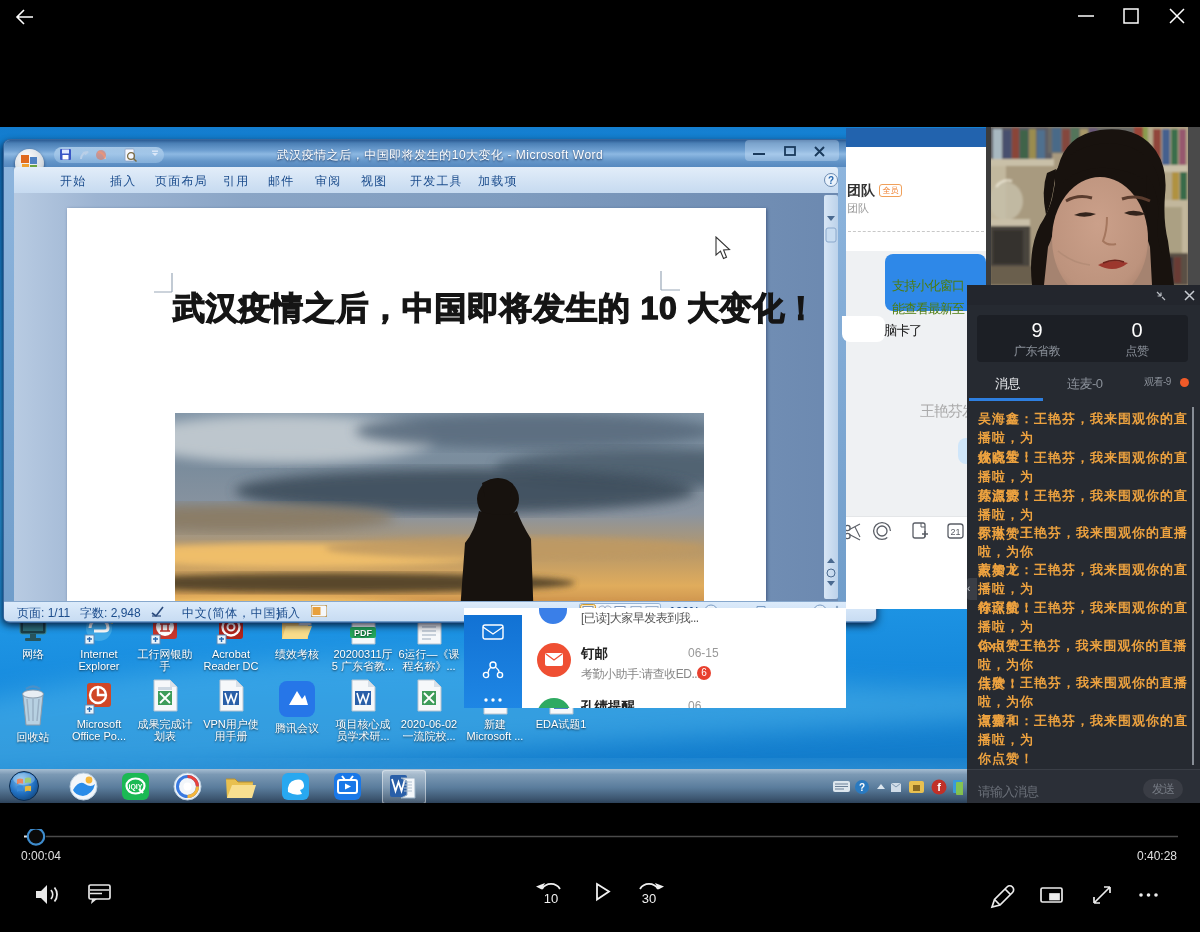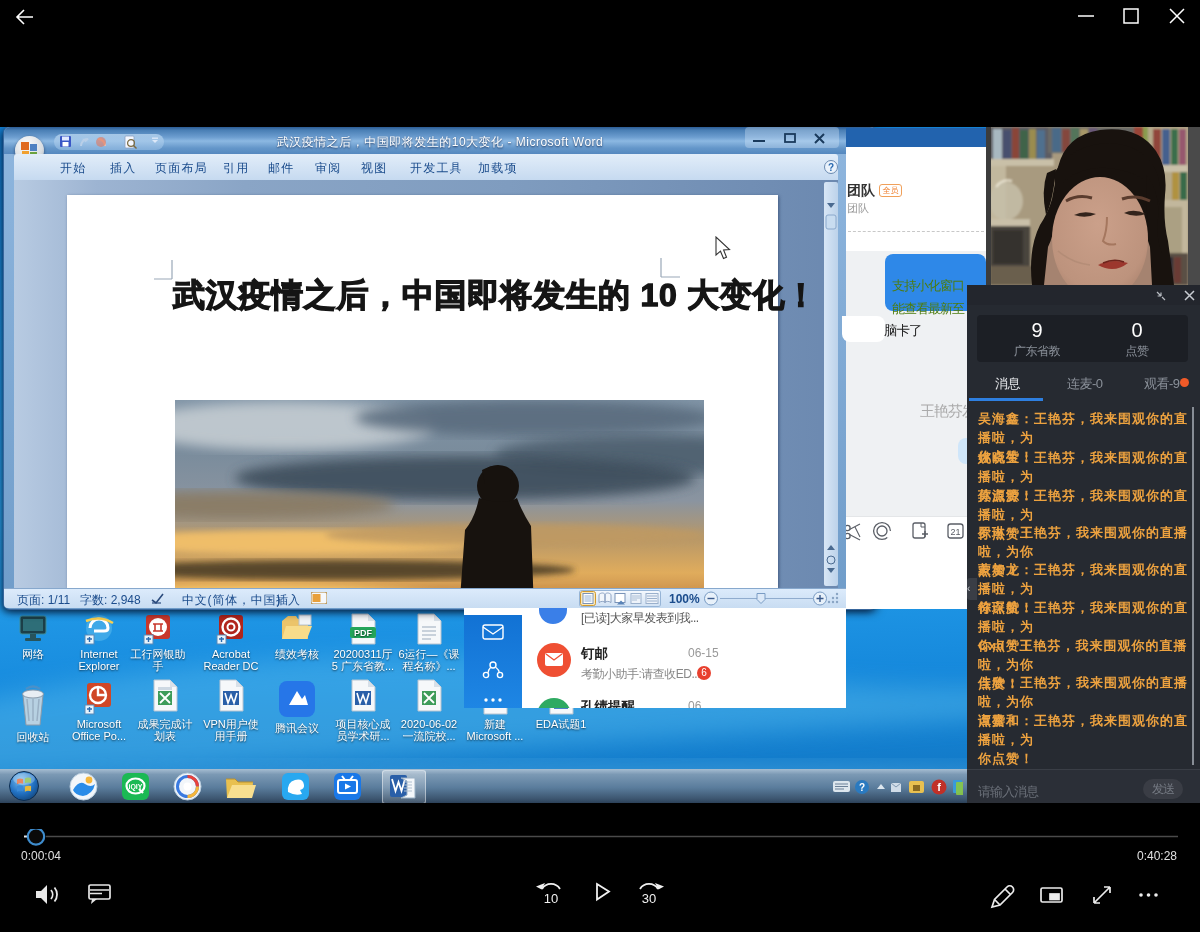--- a/index.html
+++ b/index.html
@@ -4,26 +4,26 @@
 html,body{margin:0;padding:0;background:#000;}
 body{width:1200px;height:932px;position:relative;overflow:hidden;font-family:"Liberation Sans",sans-serif;}
 .abs{position:absolute;}
 
 #topbar .abs{color:#fff;}
 
 #video{position:absolute;left:0;top:127px;width:1200px;height:676px;background:linear-gradient(178deg,#137cce 0%,#1f97e6 28%,#2aa6f0 55%,#1689dc 80%,#1174c0 100%);overflow:hidden;}
 .deskicon{position:absolute;width:64px;text-align:center;color:#fff;font-size:11px;line-height:12px;text-shadow:0 1px 2px rgba(0,0,0,.7);}
 .deskicon .ic{display:block;margin:0 auto 3px;}
 
-#word{position:absolute;left:4px;top:0;width:872px;height:482px;border-radius:6px;background:linear-gradient(180deg,#8fb6de,#6f9cc9);box-shadow:0 0 0 1px #38669c, 2px 3px 8px rgba(0,0,20,.5), -3px 3px 7px rgba(0,5,25,.55);}
+#word{position:absolute;left:4px;top:13px;width:872px;height:482px;border-radius:6px;background:linear-gradient(180deg,#8fb6de,#6f9cc9);box-shadow:0 0 0 1px #38669c, 2px 3px 8px rgba(0,0,20,.5), -3px 3px 7px rgba(0,5,25,.55);}
 #wtitle{position:absolute;left:0;top:0;width:100%;height:27px;border-radius:6px 6px 0 0;background:linear-gradient(180deg,#2c5c94 0%,#4a7fb5 12%,#6d9ed0 38%,#8cb8e2 52%,#6496c9 78%,#5588bf 100%);}
 #wtabs{position:absolute;left:10px;top:27px;width:824px;height:26px;background:linear-gradient(180deg,#e2edf9,#c6daf0);border-radius:3px 3px 0 0;}
 #wtabs span{position:absolute;top:6px;font-size:12px;color:#1b4c8c;letter-spacing:1.2px;}
 #wdoc{position:absolute;left:10px;top:53px;width:824px;height:408px;background:linear-gradient(90deg,#b8cbe2 0%,#9db4d2 10%,#8aa5c6 28%,#7f9cbf 60%,#6c89b0 100%);overflow:hidden;}
-#wpage{position:absolute;left:53px;top:15px;width:699px;height:393px;background:#fff;box-shadow:1px 1px 3px rgba(20,40,80,.5);padding-left:12px;}
+#wpage{position:absolute;left:53px;top:15px;width:699px;height:393px;background:#fff;box-shadow:1px 1px 3px rgba(20,40,80,.5);}
 #wstatus{position:absolute;left:0;top:461px;width:100%;height:19px;background:linear-gradient(180deg,#dcebfb,#c8dcf2);border-top:1px solid #87a8cd;font-size:12px;color:#1b4c8c;border-radius:0 0 4px 4px;}
 #wscroll{position:absolute;left:810px;top:2px;width:14px;height:404px;background:linear-gradient(90deg,#d8e6f5,#bcd2ea);border-radius:2px;}
 
 #dt1{position:absolute;left:846px;top:1px;width:140px;height:480px;background:#f7f8fa;}
 #dt2{position:absolute;left:464px;top:481px;width:382px;height:100px;background:#fff;overflow:hidden;}
 
 #cam{position:absolute;left:986px;top:0px;width:214px;height:158px;background:#3a3a3a;}
 
 #chat{position:absolute;left:967px;top:158px;width:233px;height:518px;background:#262a31;color:#f0a13c;}
 .cmsg{position:absolute;left:11px;width:215px;font-size:13px;line-height:19.2px;color:#eda23f;font-weight:bold;letter-spacing:1px;}
@@ -70,21 +70,21 @@
     <div class="deskicon" style="left:67px;top:486px">
       <svg class="ic" width="34" height="32" viewBox="0 0 34 32">
           <circle cx="17" cy="15" r="13" fill="#3fa9e8"></circle>
           <path d="M8 15a9 9 0 0 1 18 0c0 2-1 3-4 3H12" fill="none" stroke="#fff" stroke-width="3"></path>
           <path d="M4 8 Q 18 2 31 10" stroke="#f8d050" stroke-width="2.5" fill="none"></path>
           <rect x="3" y="22" width="9" height="9" fill="#e8f4fc" stroke="#5a8ab8"></rect>
           <path d="M5 26h5M7.5 24v5" stroke="#2a6ab0" stroke-width="1.4"></path>
         </svg>
       <div>Internet<br>Explorer</div>
     </div>
-    <div class="deskicon" style="left:126px;top:486px">
+    <div class="deskicon" style="left:133px;top:486px">
       <svg class="ic" width="34" height="32" viewBox="0 0 34 32">
           <rect x="5" y="2" width="24" height="24" rx="3" fill="#c8372c"></rect>
           <circle cx="17" cy="14" r="9" fill="#fff"></circle>
           <path d="M12 11h10M14 11v7M20 11v7M12 18h10" stroke="#c8372c" stroke-width="1.6" fill="none"></path>
           <rect x="3" y="22" width="9" height="9" fill="#e8f4fc" stroke="#5a8ab8"></rect>
           <path d="M5 26h5M7.5 24v5" stroke="#2a6ab0" stroke-width="1.4"></path>
         </svg>
       <div>工行网银助<br>手</div>
     </div>
     <div class="deskicon" style="left:199px;top:486px">
@@ -577,21 +577,21 @@
       <path d="M4 2l4 4M8 6v-3.4M8 6h-3.4M12 10L9 7" stroke="#b8bcc2" stroke-width="1.2" fill="none"></path>
       <path d="M32 1l9 9M41 1l-9 9" stroke="#c8ccd2" stroke-width="1.5"></path>
     </svg>
     <div class="abs" style="left:10px;top:30px;width:211px;height:47px;background:#1c1f25;border-radius:4px;"></div>
     <div class="abs" style="left:10px;top:34px;width:120px;text-align:center;font-size:20px;color:#fff;">9</div>
     <div class="abs" style="left:10px;top:58px;width:120px;text-align:center;font-size:12px;color:#8b919a;letter-spacing:-.5px;">广东省教</div>
     <div class="abs" style="left:130px;top:34px;width:80px;text-align:center;font-size:20px;color:#fff;">0</div>
     <div class="abs" style="left:130px;top:58px;width:80px;text-align:center;font-size:12px;color:#8b919a;letter-spacing:-.5px;">点赞</div>
     <div class="abs" style="left:28px;top:90px;font-size:13px;color:#e8eaed;letter-spacing:-.5px;">消息</div>
     <div class="abs" style="left:100px;top:90px;font-size:13px;color:#8b919a;letter-spacing:-.5px;">连麦-0</div>
-    <div class="abs" style="left:177px;top:90px;font-size:13px;color:#8b919a;letter-spacing:-.5px;">观看-9</div>
+    <div class="abs" style="left:177px;top:90px;font-size:10px;color:#8b919a;letter-spacing:-.5px;">观看-9</div>
     <div class="abs" style="left:213px;top:93px;width:9px;height:9px;border-radius:50%;background:#f05a28;"></div>
     <div class="abs" style="left:2px;top:113px;width:74px;height:3px;background:#2e7fe0;"></div>
     <div class="abs" style="left:225px;top:122px;width:2px;height:358px;background:#9aa0a8;opacity:.85;"></div>
     <div class="abs" style="left:0px;top:293px;width:10px;height:22px;background:#3a3e46;border-radius:3px 0 0 3px;color:#c8ccd2;font-size:10px;line-height:22px;">‹</div>
     <div class="abs" style="left:0;top:484px;width:233px;height:34px;background:#2b2f37;border-top:1px solid #3a3e46;"></div>
     <div class="abs" style="left:11px;top:498px;font-size:13px;color:#6a6f78;letter-spacing:-1px;">请输入消息</div>
     <div class="abs" style="left:176px;top:494px;width:40px;height:20px;background:#3a3d45;border-radius:10px;color:#777c85;font-size:12px;text-align:center;line-height:20px;letter-spacing:-1px;">发送</div>
     <div id="cmsgs">
       <div class="cmsg" style="top:124px">吴海鑫：王艳芬，我来围观你的直播啦，为<br>你点赞！</div>
       <div class="cmsg" style="top:163px">姚晓生：王艳芬，我来围观你的直播啦，为<br>你点赞！</div>

